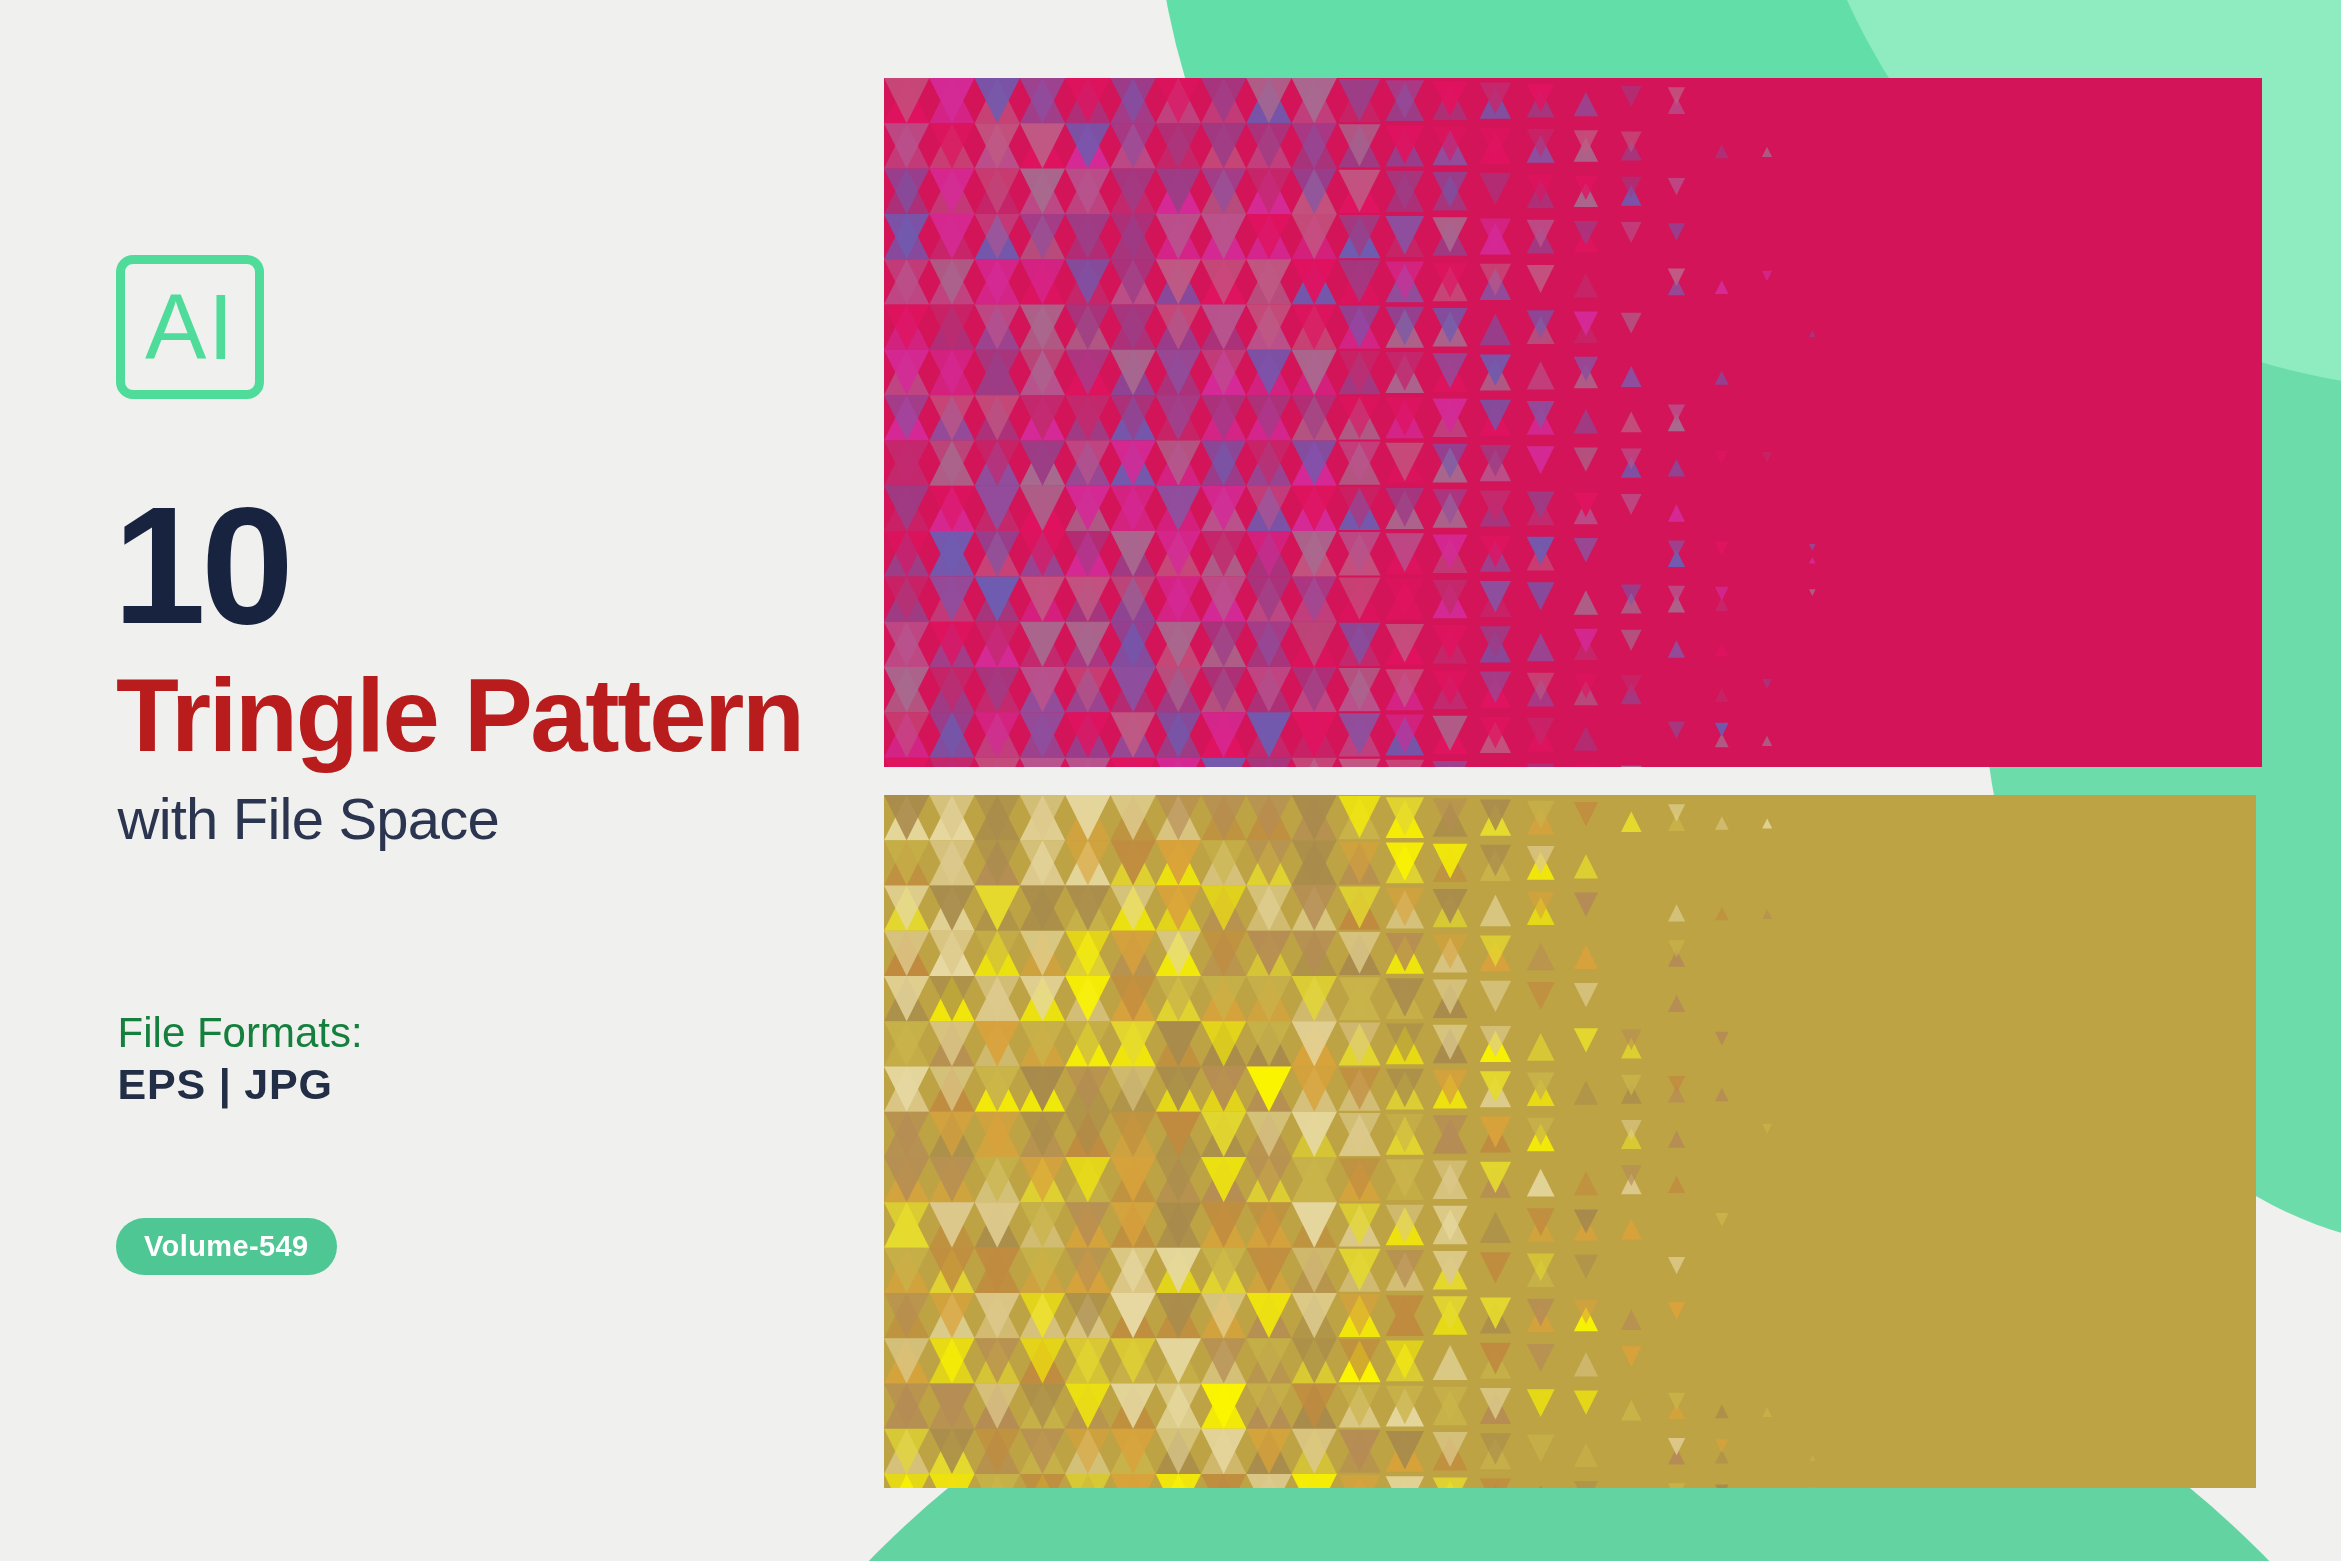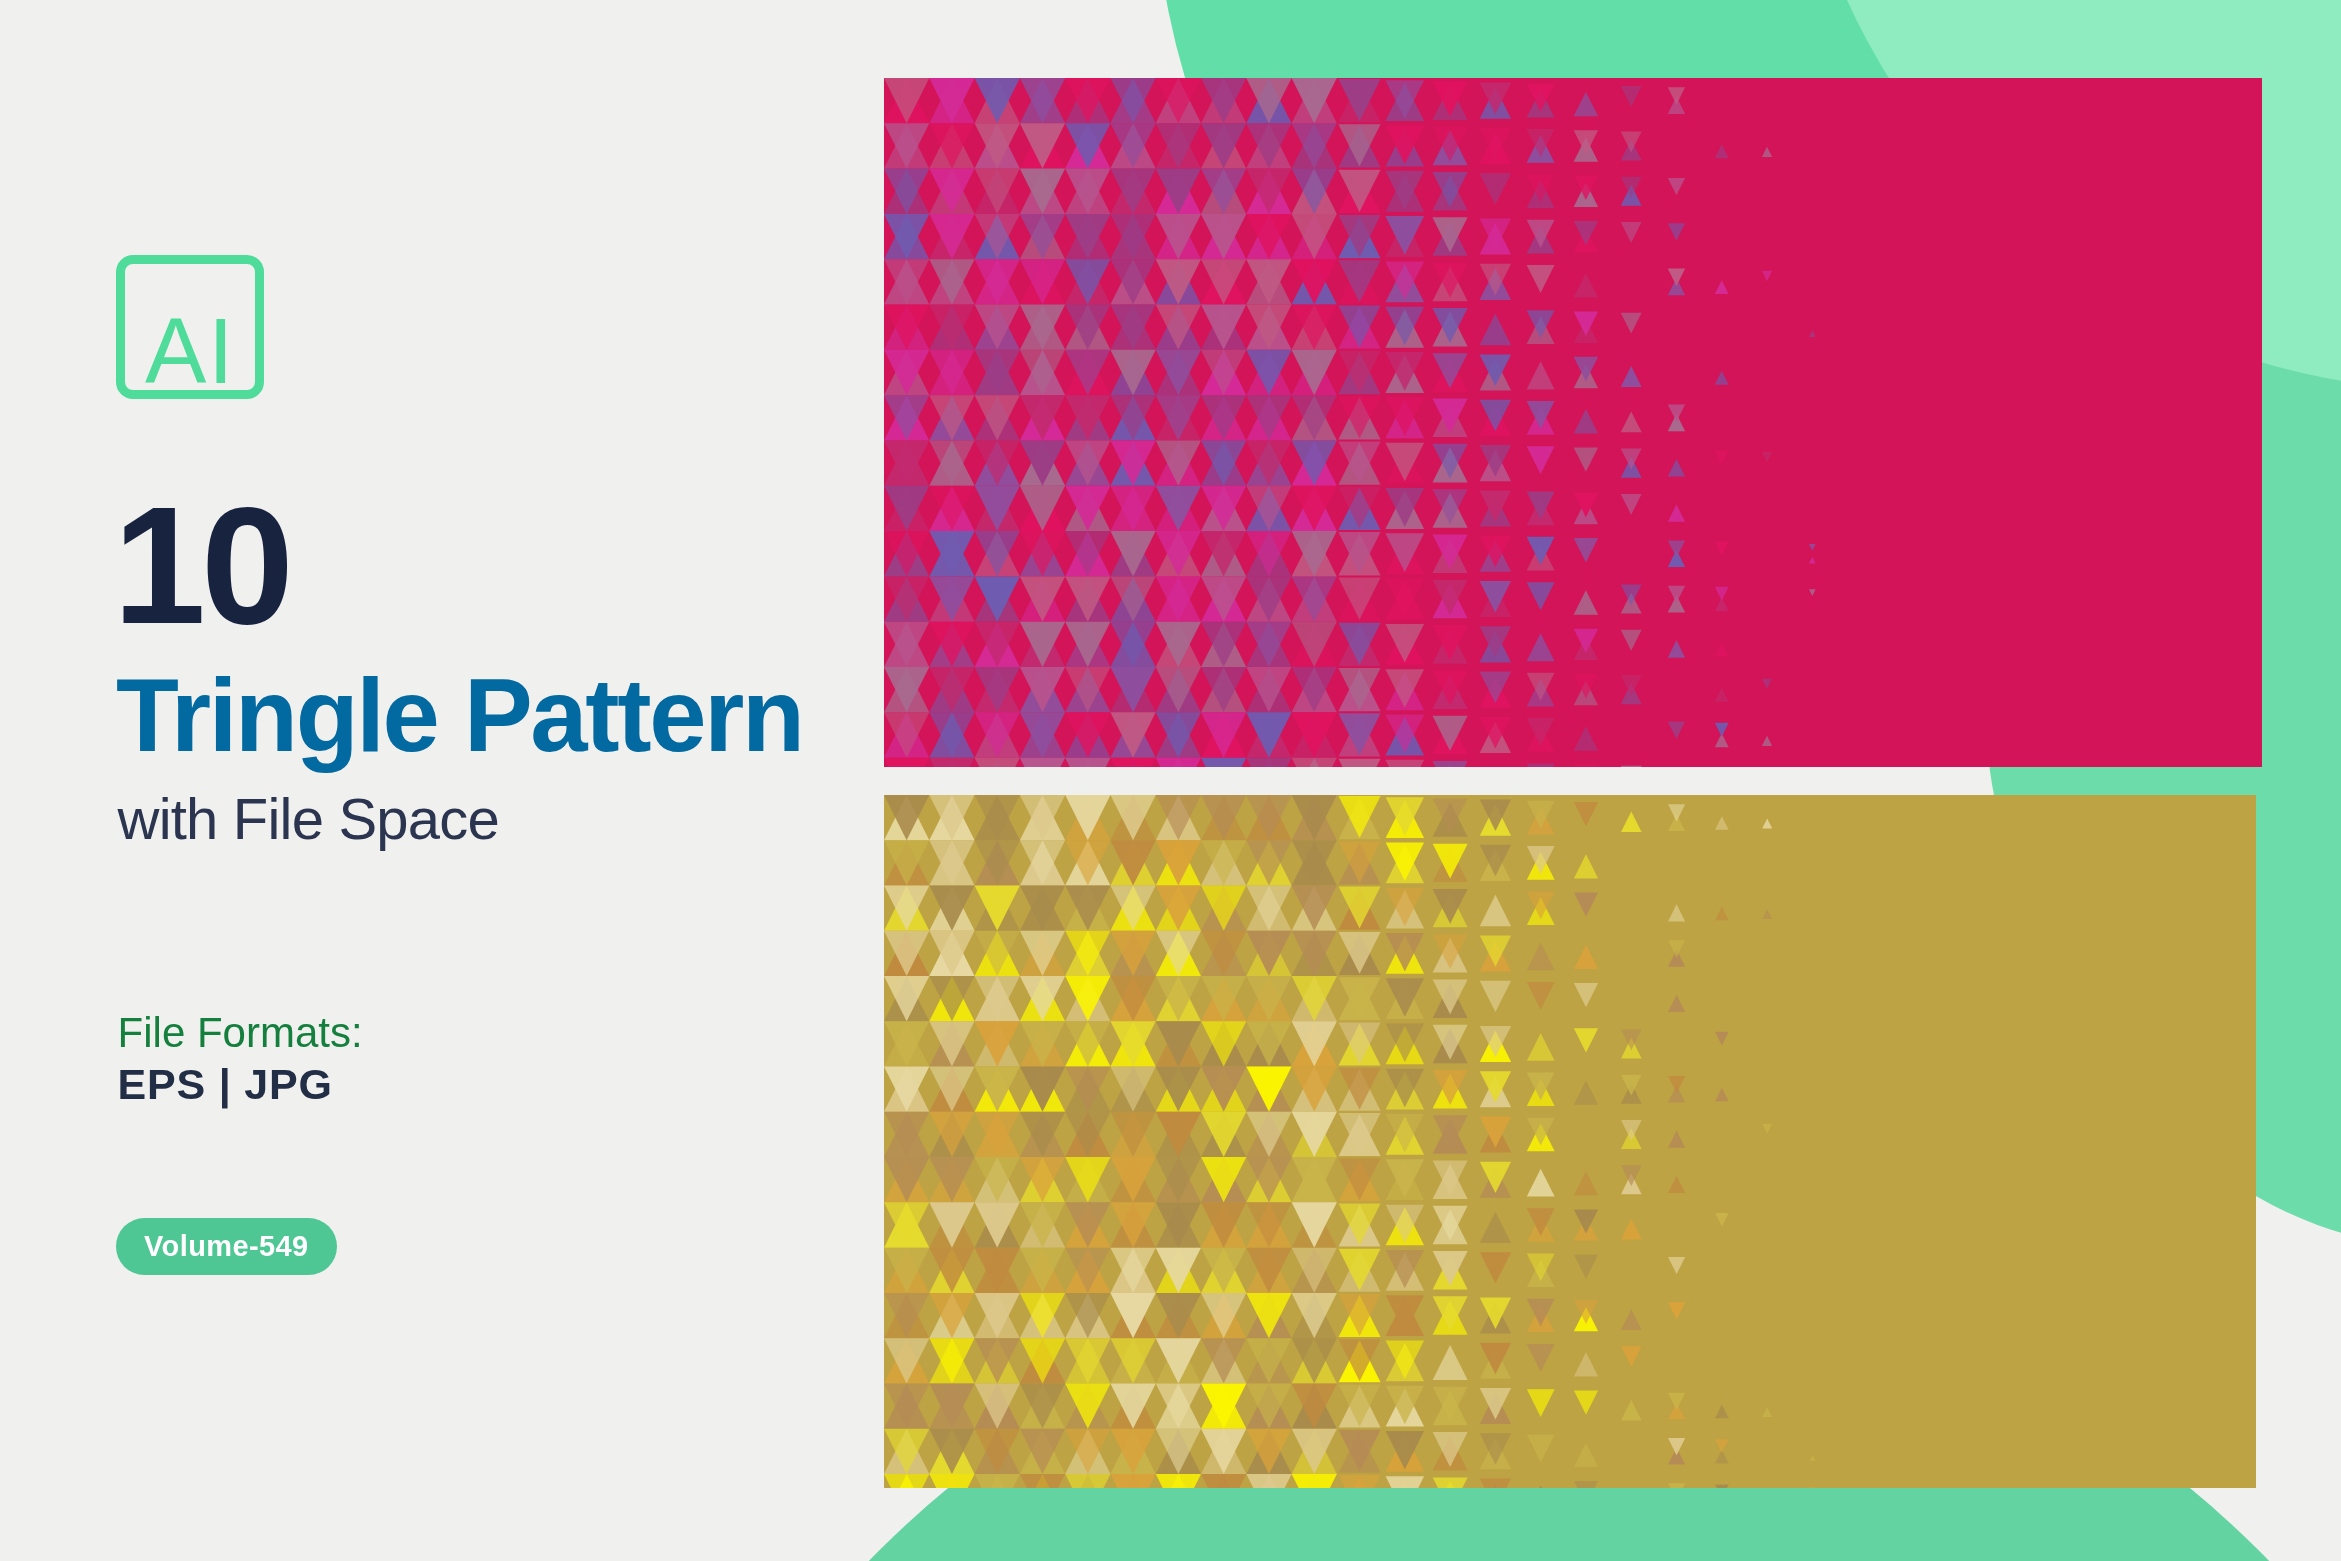--- a/index.html
+++ b/index.html
@@ -78,42 +78,41 @@
     right: 0;
     top: 50%;
     transform: translateY(-50%);
     text-align: center;
     color: #4fdc9a;
     font-size: 92px;
     font-weight: 300;
     letter-spacing: 1.6px;
     font-family: "Liberation Sans", sans-serif;
     line-height: 1;
-    margin-top: 24px;
   }
 
   #count-number {
     position: absolute;
     left: -3.1px;
     top: 482px;
     font-size: 167px;
     font-weight: bold;
     color: #18233f;
     letter-spacing: -4.7px;
     line-height: 1;
     white-space: nowrap;
   }
 
   #headline {
     position: absolute;
     left: 0px;
     top: 664px;
     font-size: 103px;
     font-weight: bold;
-    color: #0369a1;
+    color: #b91c1c;
     letter-spacing: -2.3px;
     line-height: 1;
     white-space: nowrap;
   }
 
   #subhead {
     position: absolute;
     left: 1.6px;
     top: 785px;
     font-size: 58px;

